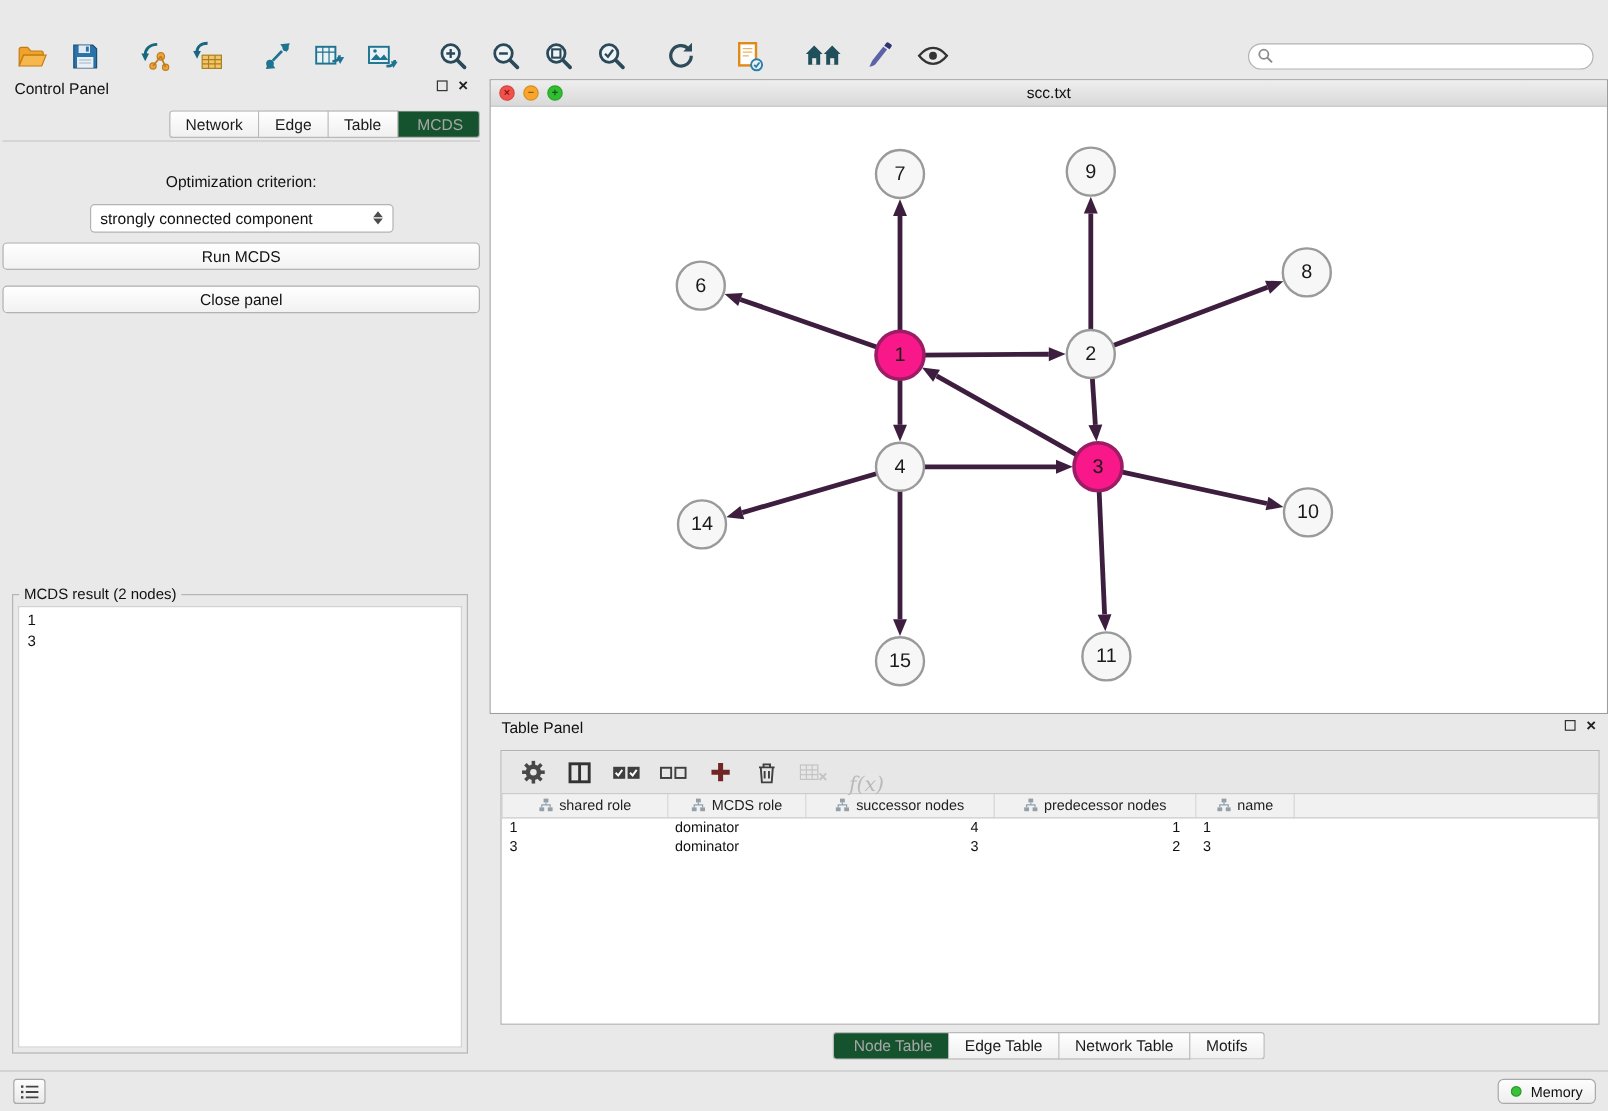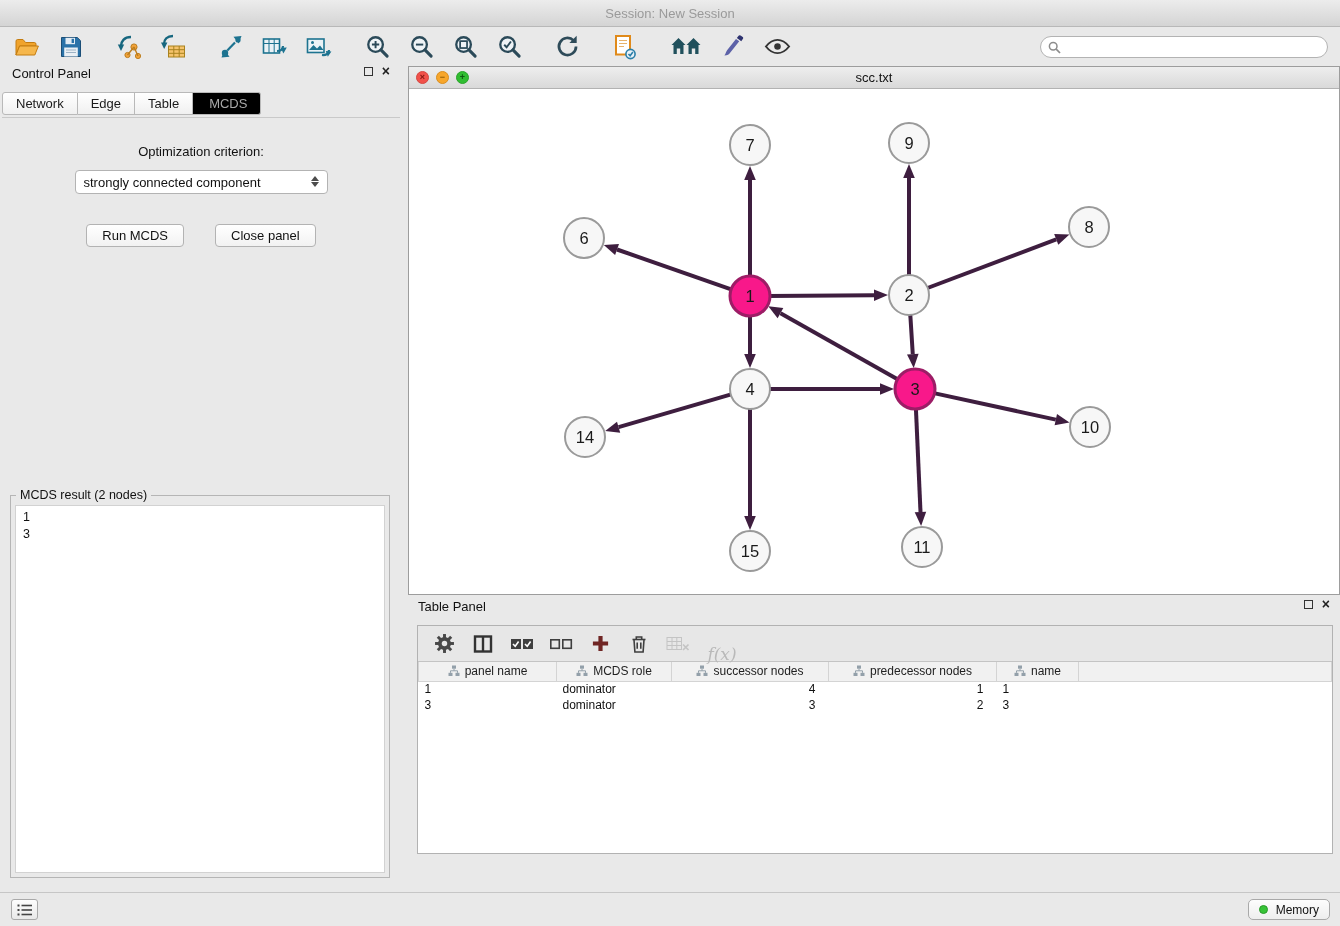--- a/index.html
+++ b/index.html
@@ -21,38 +21,38 @@
   .search-input { width:288px; height:22px; border:1px solid #b3b3b3; border-radius:11px;
     background:#fff; padding:0 8px 0 24px; font-size:12px; outline:none; font-family:inherit; }
   .search-glass { position:absolute; left:8px; top:4px; }
 
   
   .control-panel { position:absolute; left:2px; top:66px; width:398px; height:822px; }
   .cp-header { height:26px; display:flex; align-items:flex-start; padding:0 10px; font-size:13px; color:#111; }
   .panel-btns { margin-left:auto; display:flex; align-items:center; gap:9px; }
   .float-btn { width:9px; height:9px; border:1.5px solid #333; display:inline-block; }
   .close-btn { font-size:14px; font-weight:bold; color:#222; line-height:10px; }
-  .cp-tabbar { position:relative; height:26px; text-align:left; }
+  .cp-tabbar { position:relative; height:26px; text-align:right; }
   .cp-tabbar::after { content:""; position:absolute; left:0; right:0; bottom:0; border-bottom:1px solid #c9c9c9; }
   .seg { display:inline-flex; position:relative; z-index:1; }
   .seg .tab { font-size:13px; padding:3px 13px; background:linear-gradient(#ffffff,#f0f0f0);
     border:1px solid #b9b9b9; border-left:none; color:#1a1a1a; white-space:nowrap; }
   .seg .tab:first-child { border-left:1px solid #b9b9b9; border-radius:3px 0 0 3px; }
   .seg .tab:last-child { border-radius:0 3px 3px 0; }
-  .seg .tab.active { background:#000000; color:#a8a8a8;padding-left:16px; }
+  .seg .tab.active { background:#14532d; color:#a8a8a8;padding-left:16px; }
   .cp-body { text-align:center; }
   .opt-label { font-size:13px; color:#111; margin-top:26px; }
   .dropdown { position:relative; width:253px; height:24px; margin:11px auto 0;
     background:#fff; border:1px solid #b3b3b3; border-radius:4px;
     display:flex; align-items:center; padding:0 22px 0 8px; font-size:13px; color:#111; text-align:left; }
   .stepper { position:absolute; right:5px; top:4px; width:13px; }
   .stepper i { display:block; width:0; height:0; border-left:4px solid transparent; border-right:4px solid transparent; margin:1px auto; }
   .stepper .up { border-bottom:5px solid #4c4c4c; }
   .stepper .down { border-top:5px solid #4c4c4c; }
-  .btn-row { margin-top:30px; display:flex; justify-content:center; gap:31px; }
+  .btn-row { margin-top:8px; display:flex; justify-content:center; gap:13px;flex-direction:column; }
   .btn { font-family:inherit; font-size:13px; color:#111; padding:3px 15px;
     background:linear-gradient(#ffffff,#f2f2f2); border:1px solid #b3b3b3; border-radius:4px; }
   .result-group { position:absolute; left:8px; right:10px; top:429px; bottom:10px;
     border:1px solid #b5b5b5; background:#e9e9e9; }
   .result-legend { position:absolute; top:-8px; left:5px; background:#e9e9e9; padding:0 4px; font-size:12.5px; color:#111; }
   .result-list { position:absolute; left:4px; right:4px; top:9px; bottom:4px;
     background:#fff; border:1px solid #d2d2d2; font-size:12.5px; color:#111; padding:3px 7px; overflow:hidden; text-align:left; }
   .result-item { line-height:17px; }
 
   
@@ -96,23 +96,20 @@
   .sb-memory { position:absolute; right:10px; top:6px; height:21px; padding:0 10px;
     background:linear-gradient(#fdfdfd,#eeeeee); border:1px solid #a9a9a9; border-radius:5px;
     display:flex; align-items:center; gap:8px; font-size:12px; color:#111; }
   .led { width:9px; height:9px; border-radius:50%; background:#37c337; border:1px solid #2a9a2a; display:inline-block; }
 </style>
 </head>
 <body>
 
 <div class="window">
 
-  <div class="titlebar">
-    <span>Session: New Session</span>
-  </div>
 
   <div class="toolbar">
     <div class="tb-group">
       <span class="tb-icon">
         <svg width="26" height="22" viewBox="0 0 26 22">
             <path d="M2 19V5.2A1.7 1.7 0 0 1 3.7 3.5H9l2.6 3h8.7A1.7 1.7 0 0 1 22 8.2V10H5.6Z" fill="#f0a32c" stroke="#c47c10"></path>
             <path d="M2 19l3.6-9H24.4L20.8 19Z" fill="#f6b74c" stroke="#c47c10"></path>
           </svg>
       </span>
       <span class="tb-icon">
@@ -447,21 +444,21 @@
               <th>
                 <span class="th-inner">
                   <svg width="12" height="12" viewBox="0 0 12 12">
                     <g fill="#93a0aa">
                       <rect x="4" y="0.5" width="4" height="3.2"></rect>
                       <rect x="0.5" y="7.8" width="4" height="3.2"></rect>
                       <rect x="7.5" y="7.8" width="4" height="3.2"></rect>
                     </g>
                     <path d="M6 3.7v2.1M2.5 7.8V5.8h7v2" stroke="#93a0aa" fill="none"></path>
                   </svg>
-                  <span>panel name</span>
+                  <span>shared role</span>
                 </span>
               </th>
               <th>
                 <span class="th-inner">
                   <svg width="12" height="12" viewBox="0 0 12 12">
                     <g fill="#93a0aa">
                       <rect x="4" y="0.5" width="4" height="3.2"></rect>
                       <rect x="0.5" y="7.8" width="4" height="3.2"></rect>
                       <rect x="7.5" y="7.8" width="4" height="3.2"></rect>
                     </g>
@@ -525,20 +522,28 @@
               <td>3</td>
               <td>dominator</td>
               <td class="r">3</td>
               <td class="r">2</td>
               <td>3</td>
               <td></td>
             </tr>
           </tbody>
       </table>
     </div>
+    <div class="tp-tabs">
+      <span class="seg">
+          <span class="tab active">Node Table</span>
+          <span class="tab">Edge Table</span>
+          <span class="tab">Network Table</span>
+          <span class="tab">Motifs</span>
+        </span>
+    </div>
   </div>
 
   <div class="statusbar">
     <span class="sb-left">
       <svg width="16" height="12" viewBox="0 0 16 12">
           <g stroke="#444" stroke-width="1.6">
             <line x1="4.5" y1="1.5" x2="15" y2="1.5"></line>
             <line x1="4.5" y1="6" x2="15" y2="6"></line>
             <line x1="4.5" y1="10.5" x2="15" y2="10.5"></line>
           </g>

